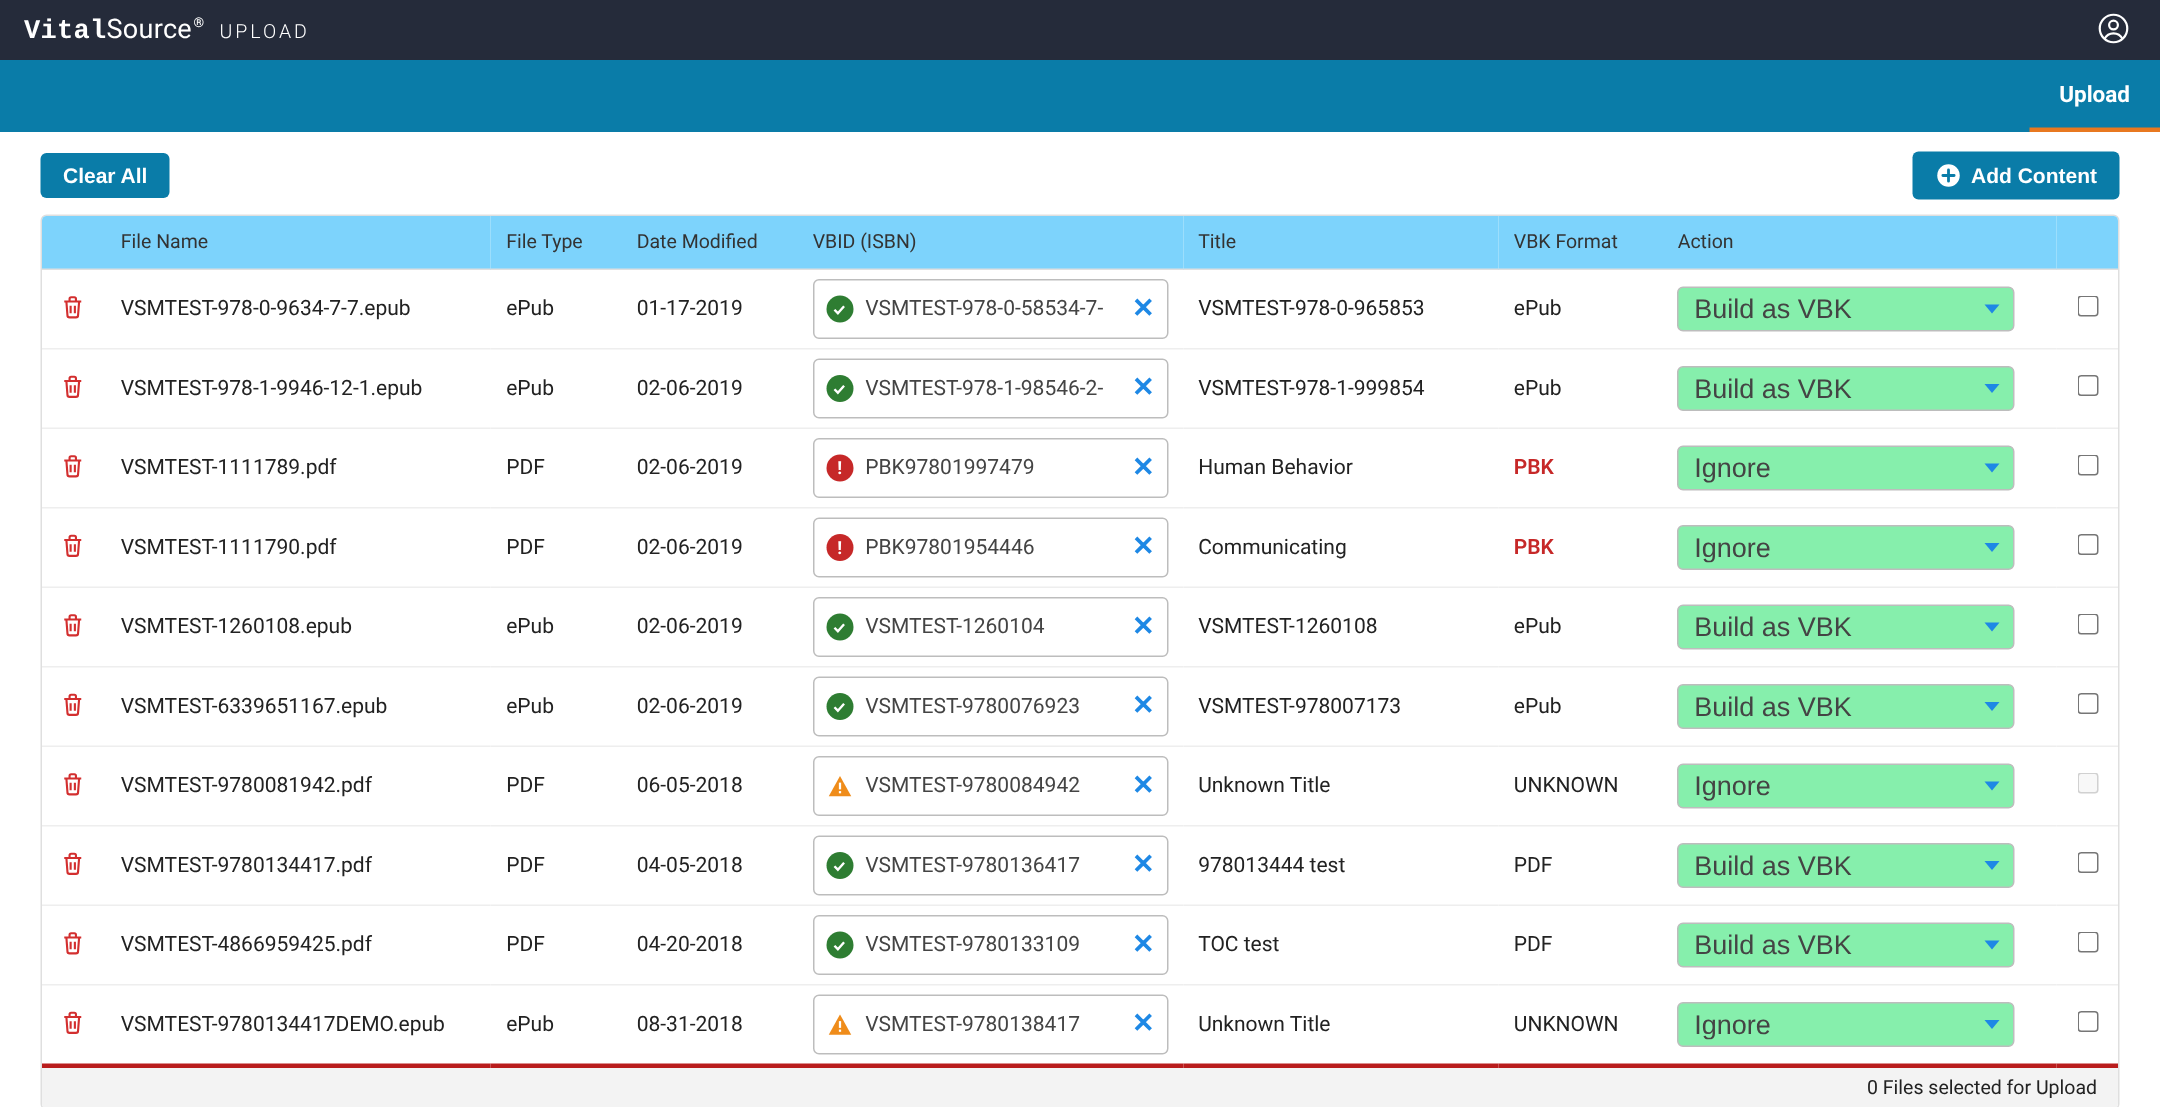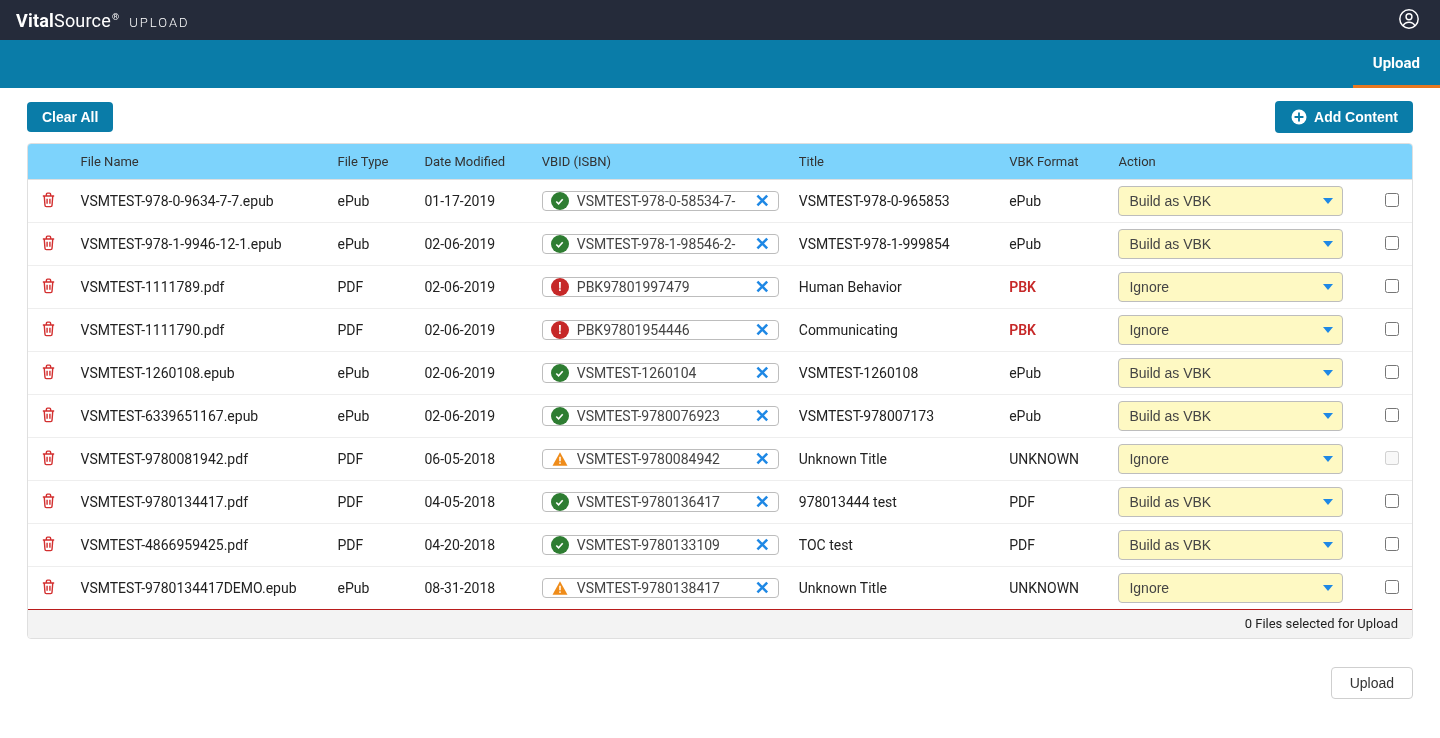--- a/index.html
+++ b/index.html
@@ -1,21 +1,21 @@
 <!DOCTYPE html>
 <html><head>
 <meta charset="utf-8">
 <style>
   * { box-sizing: border-box; margin: 0; padding: 0; }
   body { font-family: -apple-system, "Segoe UI", Roboto, "Helvetica Neue", Arial, sans-serif; font-size: 14px; color: #222; background: #fff; }
   
   .topbar { background: #252b3a; color: #fff; height: 40px; display: flex; align-items: center; justify-content: space-between; padding: 0 16px; }
   .logo-wrap { display: flex; align-items: baseline; gap: 10px; }
   .logo-mark { font-size: 18px; font-weight: 400; letter-spacing: .2px; }
-  .logo-mark b { font-weight: 700; }
+  .logo-mark b { font-weight: 700; font-family: Liberation Mono, monospace; }
   .logo-reg { font-size: 9px; vertical-align: super; margin-left: 1px; }
   .logo-sub { font-size: 13px; letter-spacing: 2px; font-weight: 300; }
   .user-icon-btn { background: none; border: none; color: #fff; cursor: pointer; padding: 4px; }
   
   .tabbar { background: #0a7ca8; height: 48px; display: flex; justify-content: flex-end; }
   .tab { padding: 0 20px; display: flex; align-items: center; color: #fff; font-weight: 700; font-size: 15px; cursor: pointer; position: relative; }
   .tab.active { border-bottom: 3px solid #e87820; }
   
   .action-row { display: flex; justify-content: space-between; align-items: center; padding: 13px 27px 10px; }
   .btn-primary { background: #0a7ca8; color: #fff; border: none; border-radius: 4px; padding: 7px 15px; font-size: 14px; font-weight: 600; cursor: pointer; display: inline-flex; align-items: center; gap: 6px; }
@@ -29,34 +29,34 @@
   col.c-vbid { width: 254px; }
   col.c-title { width: 208px; }
   col.c-fmt { width: 108px; }
   col.c-action { width: 260px; }
   col.c-chk { width: 40px; }
   thead th { text-align: left; font-weight: 400; font-size: 13px; color: #333; background: #7dd3fc; border-bottom: 1px solid #dfdfdf; padding: 10px 10px; height: 32px; }
   thead th:first-child { border-left: none; }
   tbody td { padding: 6px 10px; border-top: 1px solid #eee; font-size: 14px; height: 43px; vertical-align: middle; white-space: nowrap; overflow: hidden; text-overflow: ellipsis; }
   tbody tr:first-child td { border-top: none; }
   .del-btn { background: none; border: none; cursor: pointer; color: #d32f2f; padding: 2px; }
-  .vbid-pill { display: flex; align-items: center; border: 1px solid #bdbdbd; border-radius: 4px; height: 20px; padding: 0 6px 0 8px; gap: 8px; max-width: 240px; }
+  .vbid-pill { display: flex; align-items: center; border: 1px solid #bdbdbd; border-radius: 4px; height: 40px; padding: 0 6px 0 8px; gap: 8px; max-width: 240px; }
   .vbid-text { flex: 1; color: #444; font-size: 14px; overflow: hidden; text-overflow: ellipsis; white-space: nowrap; }
   .clear-x { color: #1e88e5; font-size: 18px; font-weight: 700; cursor: pointer; line-height: 1; padding: 0 2px; }
   .status-dot { width: 18px; height: 18px; flex: 0 0 18px; border-radius: 50%; display: inline-flex; align-items: center; justify-content: center; }
   .status-dot.ok { background: #2e7d32; color: #fff; }
   .status-dot.err { background: #c62828; color: #fff; font-weight: 700; font-size: 12px; }
   .fmt-red { color: #c62828; font-weight: 600; }
-  .select { width: 100%; height: 30px; border: 1px solid #bdbdbd; border-radius: 4px; padding: 0 26px 0 10px; font-size: 14px; background: #fef9c3; color: #444; appearance: none; cursor: pointer; }
+  .select { width: 100%; height: 30px; border: 1px solid #bdbdbd; border-radius: 4px; padding: 0 26px 0 10px; font-size: 18px; background: #86efac; color: #444; appearance: none; cursor: pointer; }
   .select-wrap { position: relative; max-width: 225px; }
   .select-wrap::after { content: ""; position: absolute; right: 10px; top: 12px; width: 0; height: 0; border-left: 5px solid transparent; border-right: 5px solid transparent; border-top: 6px solid #1e88e5; }
   .chk { width: 14px; height: 14px; cursor: pointer; }
   .chk:disabled { cursor: default; }
   
-  .summary-row td { background: #f3f3f3; text-align: right; font-size: 13px; padding: 6px 14px; height: 28px; border-top: 1px solid #b91c1c; }
+  .summary-row td { background: #f3f3f3; text-align: right; font-size: 13px; padding: 6px 14px; height: 28px; border-top: 3px solid #b91c1c; }
   
   .bottom-row { display: flex; justify-content: flex-end; padding: 28px 27px; }
   .btn-secondary { background: #fff; border: 1px solid #cfcfcf; border-radius: 4px; padding: 7px 18px; font-size: 14px; cursor: pointer; color: #333; }
 </style>
 </head>
 <body>
 
 <div class="topbar">
   <div class="logo-wrap">
     <span class="logo-mark"><b>Vital</b><span>Source</span><span class="logo-reg">®</span></span>

